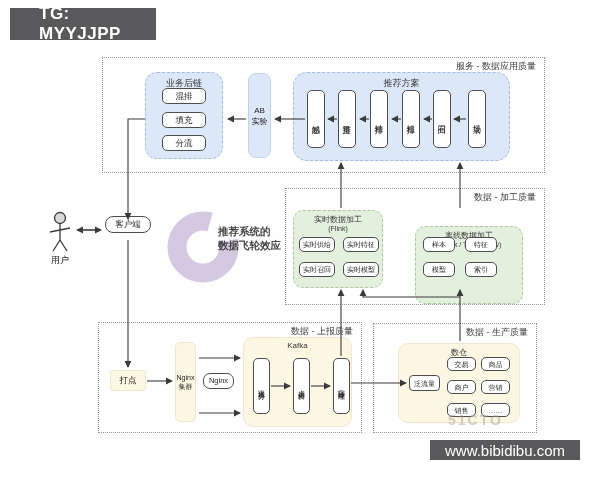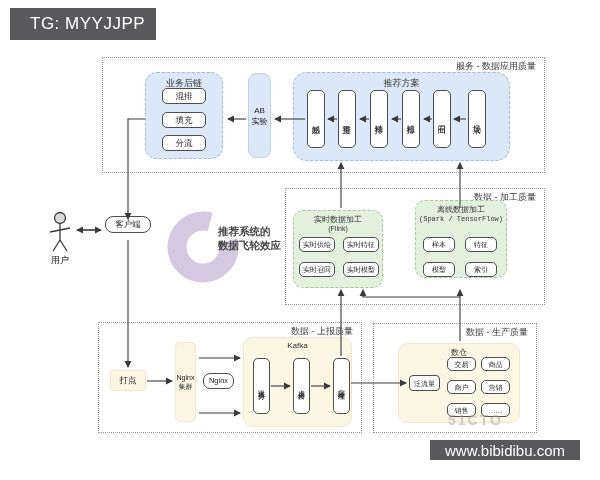--- a/index.html
+++ b/index.html
@@ -9,21 +9,21 @@
   .sec{border:1px dotted #969696;background:transparent;}
   .sec-label{position:absolute;top:2px;right:8px;font-size:9px;color:#3b3b3b;white-space:nowrap;}
   .bluebox{background:#dce8f8;border:1px dashed #a3bcde;border-radius:12px;}
   .greenbox{background:#e4f0de;border:1px dashed #a8c79e;border-radius:10px;}
   .creambox{background:#fbf7e3;border:1px solid #efe8cd;border-radius:8px;}
   .wbox{background:#ffffff;border:1px solid #4b4d50;border-radius:5px;display:flex;align-items:center;justify-content:center;font-size:8.5px;color:#1e1e1e;text-align:center;line-height:1;}
   .small{font-size:7px;}
   .vtext{writing-mode:vertical-rl;text-orientation:upright;letter-spacing:1px;}
   .boxtitle{position:absolute;top:4px;left:0;right:0;text-align:center;font-size:9px;color:#333;}
   .subtitle{position:absolute;top:14px;left:0;right:0;text-align:center;font-size:7px;color:#333;}
-  .tagbar{background:#59595b;color:#ffffff;display:flex;align-items:center;padding-left:20px;font-size:17px;letter-spacing:0.5px;}
+  .tagbar{background:#59595b;color:#ffffff;display:flex;align-items:center;padding-left:29px;font-size:17px;letter-spacing:0.5px;font-weight:bold;}
   .sitebar{background:#59595b;color:#ffffff;display:flex;align-items:center;justify-content:center;font-size:15px;}
   .flytext{font-size:10.5px;font-weight:bold;color:#454545;line-height:14px;white-space:nowrap;}
   .plainlabel{font-size:9px;color:#222;}
   svg{display:block;}
   #fg-svg{pointer-events:none;}
 </style>
 </head>
 <body>
 
 <div id="canvas">
@@ -97,21 +97,21 @@
 
   <div class="abs greenbox" style="left:293px;top:210px;width:90px;height:78px;">
     <span class="boxtitle" style="font-size:8px;top:3px;">实时数据加工</span>
     <span class="subtitle">(Flink)</span>
   </div>
   <div class="abs wbox small" style="left:299px;top:237px;width:36px;height:15px;">实时供给</div>
   <div class="abs wbox small" style="left:343px;top:237px;width:36px;height:15px;">实时特征</div>
   <div class="abs wbox small" style="left:299px;top:262px;width:36px;height:15px;">实时召回</div>
   <div class="abs wbox small" style="left:343px;top:262px;width:36px;height:15px;">实时模型</div>
 
-  <div class="abs greenbox" style="left:415px;top:200px;width:92px;height:78px;font-family:Liberation Mono, monospace;">
+  <div class="abs greenbox" style="left:415px;top:226px;width:108px;height:78px;">
     <span class="boxtitle" style="font-size:8px;top:3px;">离线数据加工</span>
     <span class="subtitle">(Spark / TensorFlow)</span>
   </div>
   <div class="abs wbox small" style="left:423px;top:237px;width:32px;height:15px;">样本</div>
   <div class="abs wbox small" style="left:465px;top:237px;width:32px;height:15px;">特征</div>
   <div class="abs wbox small" style="left:423px;top:262px;width:32px;height:15px;">模型</div>
   <div class="abs wbox small" style="left:465px;top:262px;width:32px;height:15px;">索引</div>
 
   <div class="abs sec" style="left:98px;top:322px;width:264px;height:111px;">
     <span class="sec-label">数据 - 上报质量</span>

